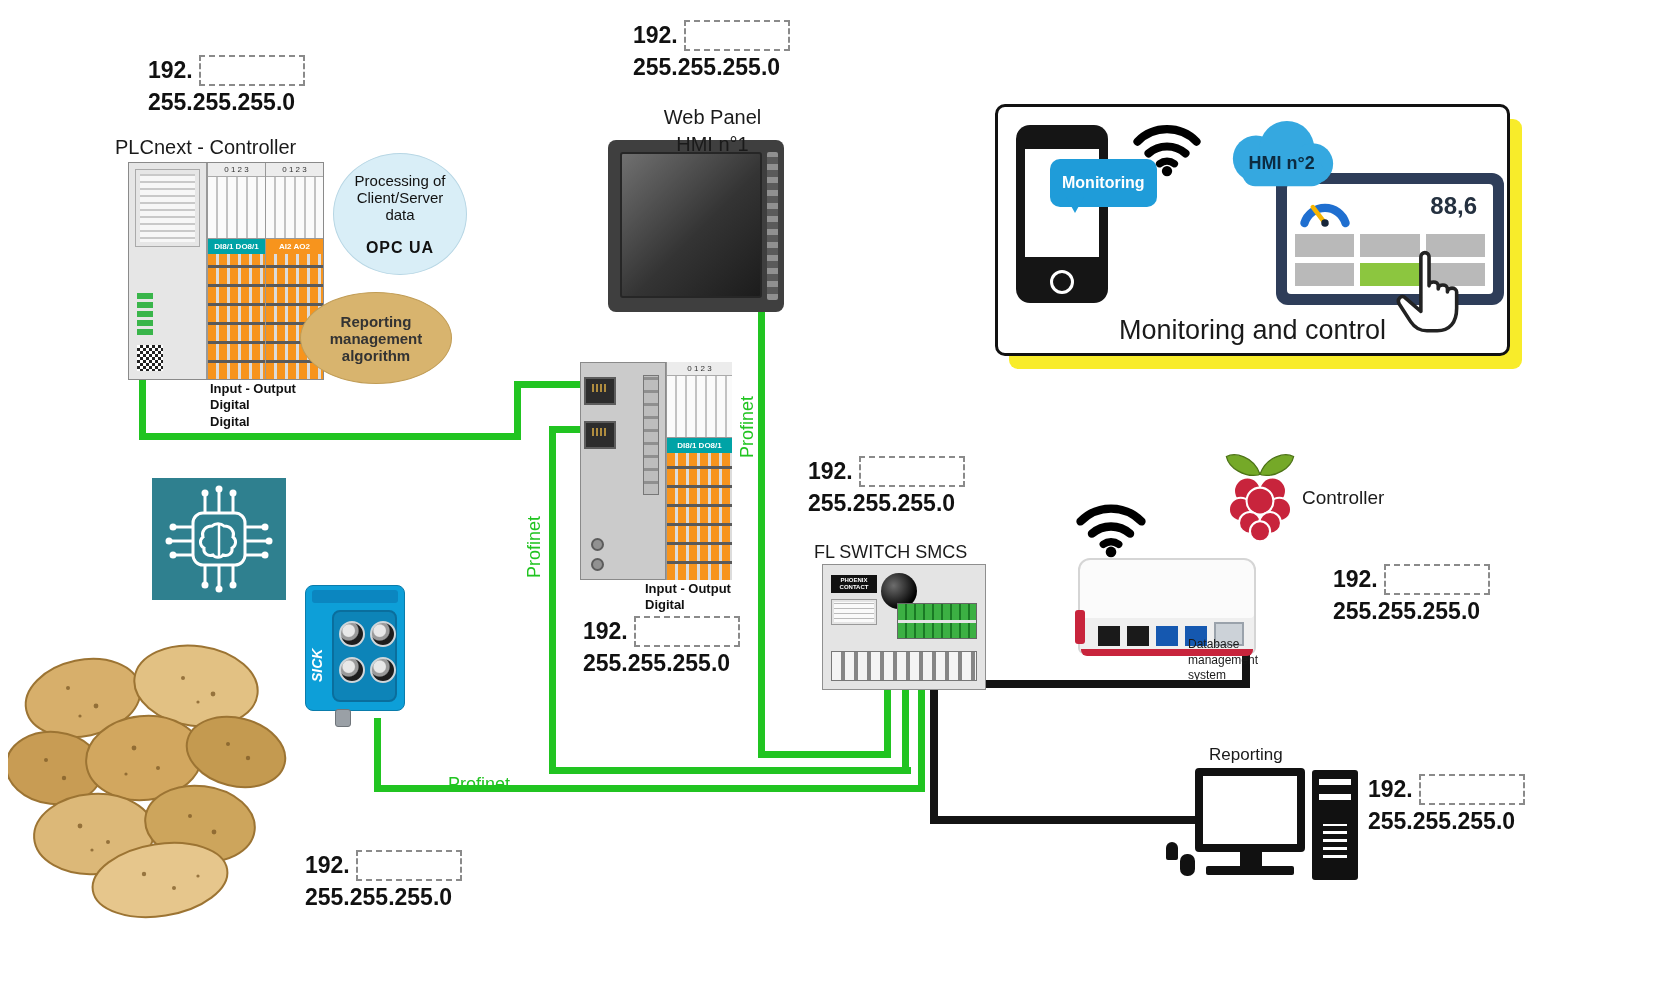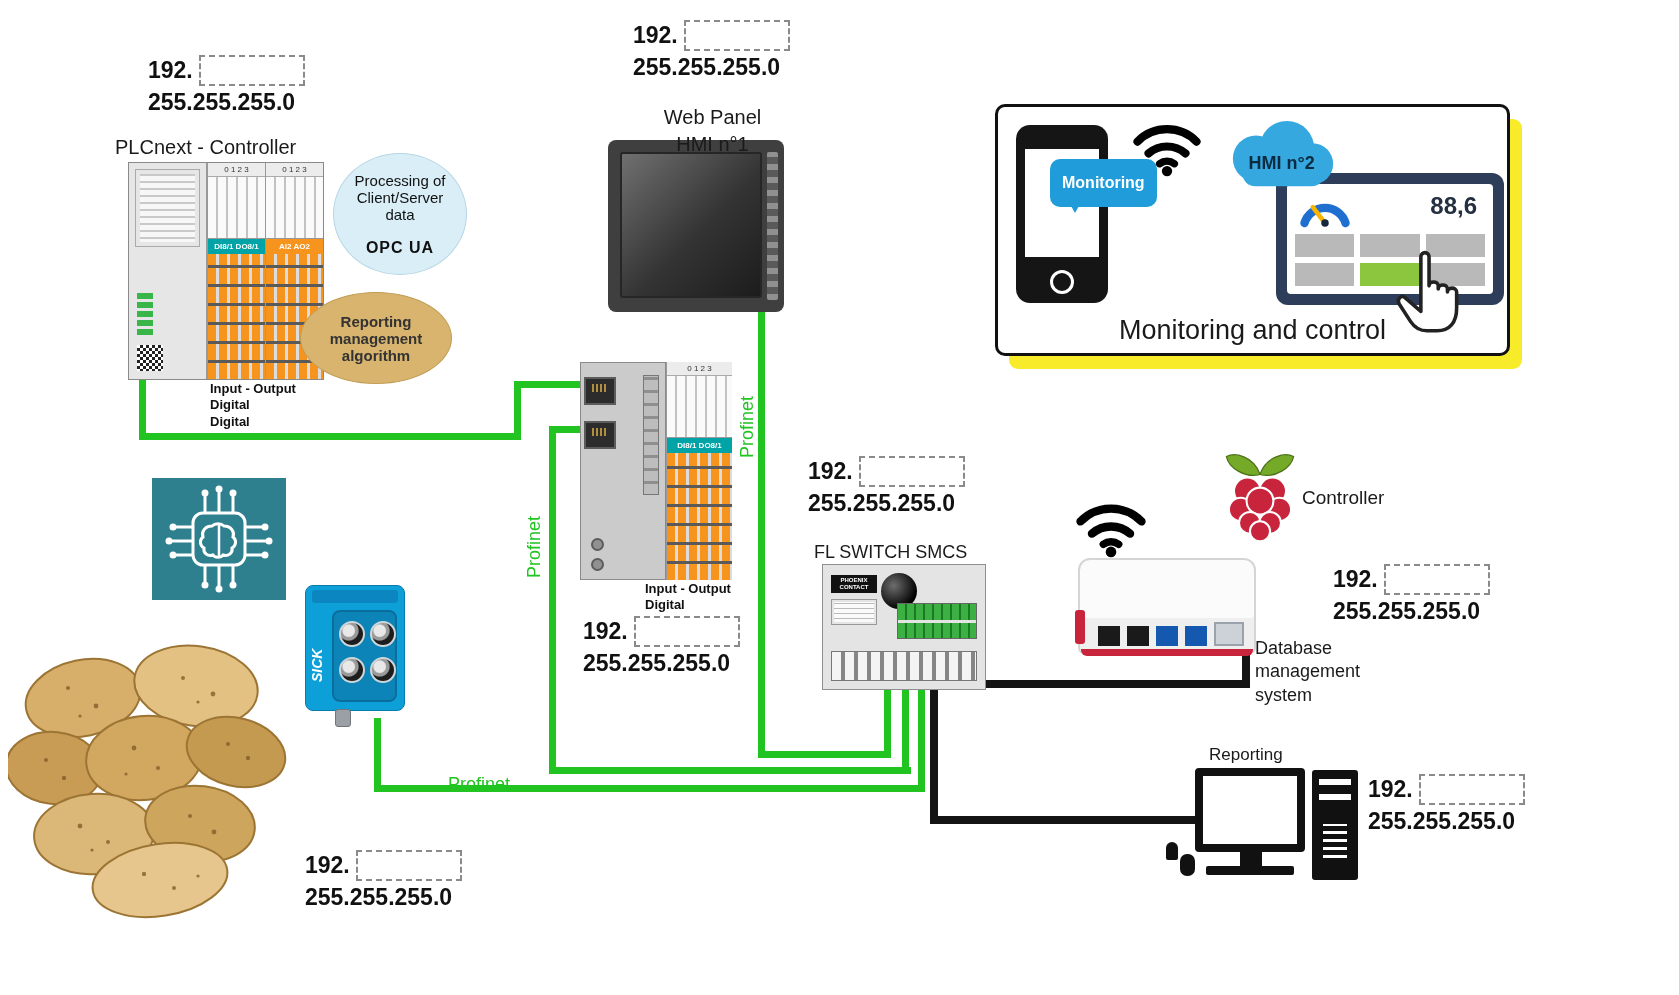--- a/index.html
+++ b/index.html
@@ -390,21 +390,21 @@
     <div class="rc-base"></div>
     <div class="rc-ports">
       <div class="port black"></div>
       <div class="port black"></div>
       <div class="port blue"></div>
       <div class="port blue"></div>
       <div class="port eth"></div>
     </div>
   </div>
 
-  <div class="title" style="left:1255px;top:637px;font-size:18px;line-height:1.3">
+  <div class="title" style="left:1188px;top:637px;font-size:12px;line-height:1.3">
     <div>Database</div>
     <div>management</div>
     <div>system</div>
   </div>
 
   <div class="title" style="left:1209px;top:745px;font-size:17px">Reporting</div>
   <div class="pc-monitor" style="left:1195px;top:768px"></div>
   <div class="pc-stand" style="left:1240px;top:850px"></div>
   <div class="pc-base" style="left:1206px;top:866px"></div>
   <div class="pc-tower" style="left:1312px;top:770px">

